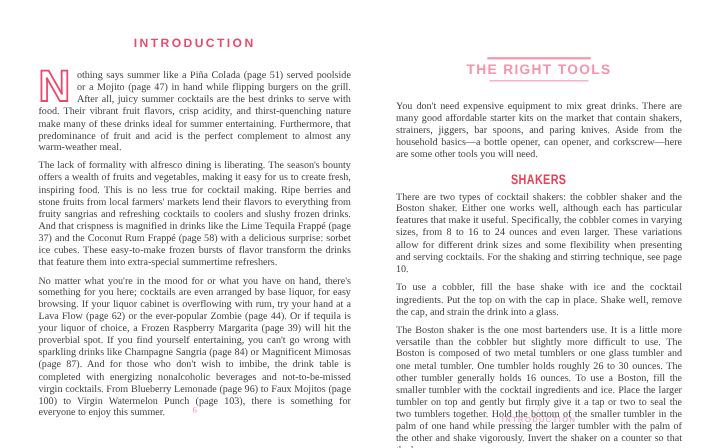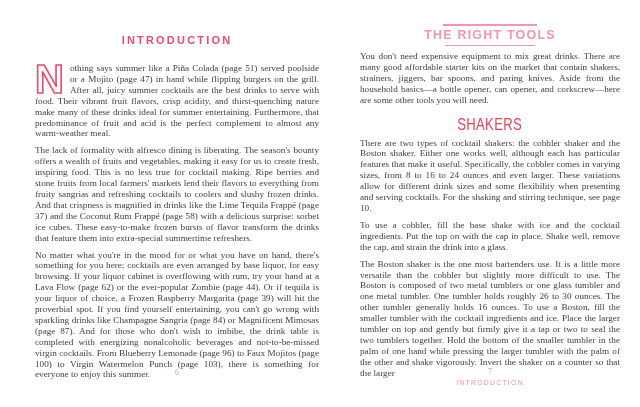--- a/index.html
+++ b/index.html
@@ -55,38 +55,38 @@
   .lp-footer{
     position:absolute;
     left:0;right:0;
     top:368px;
     text-align:center;
     font-size:8px;
     color:var(--footer_pink);
   }
 
   
-  .rp-titlewrap{margin-top:24px;text-align:center;}
+  .rp-titlewrap{margin-top:52px;text-align:center;}
   .rule{height:1.5px;background:var(--soft_pink);margin:0 auto;}
   .rule-top{width:94px;}
   .rule-bottom{width:90px;}
   .rp-title{
     font-family:"Liberation Sans", sans-serif;
     font-weight:bold;
     font-size:12.5px;
     letter-spacing:1.2px;
     color:var(--soft_pink);
     margin:2px 0 3px 0;
   }
-  .rp-intro{margin-top:5px;}
+  .rp-intro{margin-top:17px;}
   .rp-heading{
     text-align:center;
     font-family:"Liberation Sans", sans-serif;
-    font-weight:normal;
-    font-size:16px;
+    font-weight:bold;
+    font-size:12px;
     color:var(--shakers_red);
     margin:10px 0 4px 0;
   }
   .rp-heading .condensed{
     display:inline-block;
     transform:scale(0.82,1.04);
     transform-origin:center;
     letter-spacing:0.4px;
   }
   .rp-footer{

